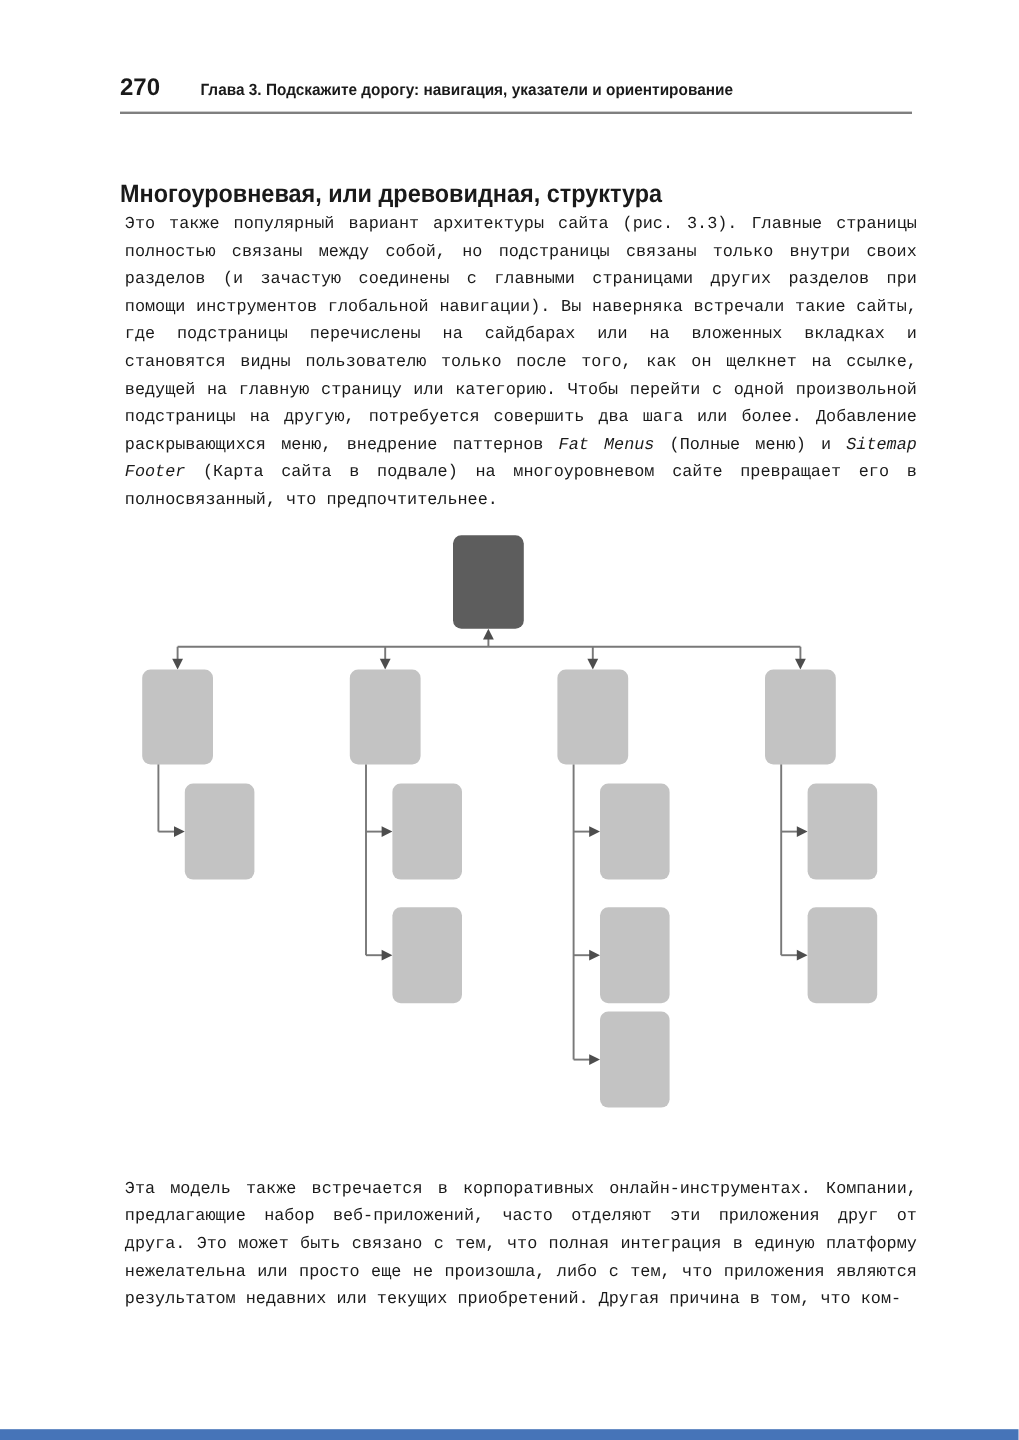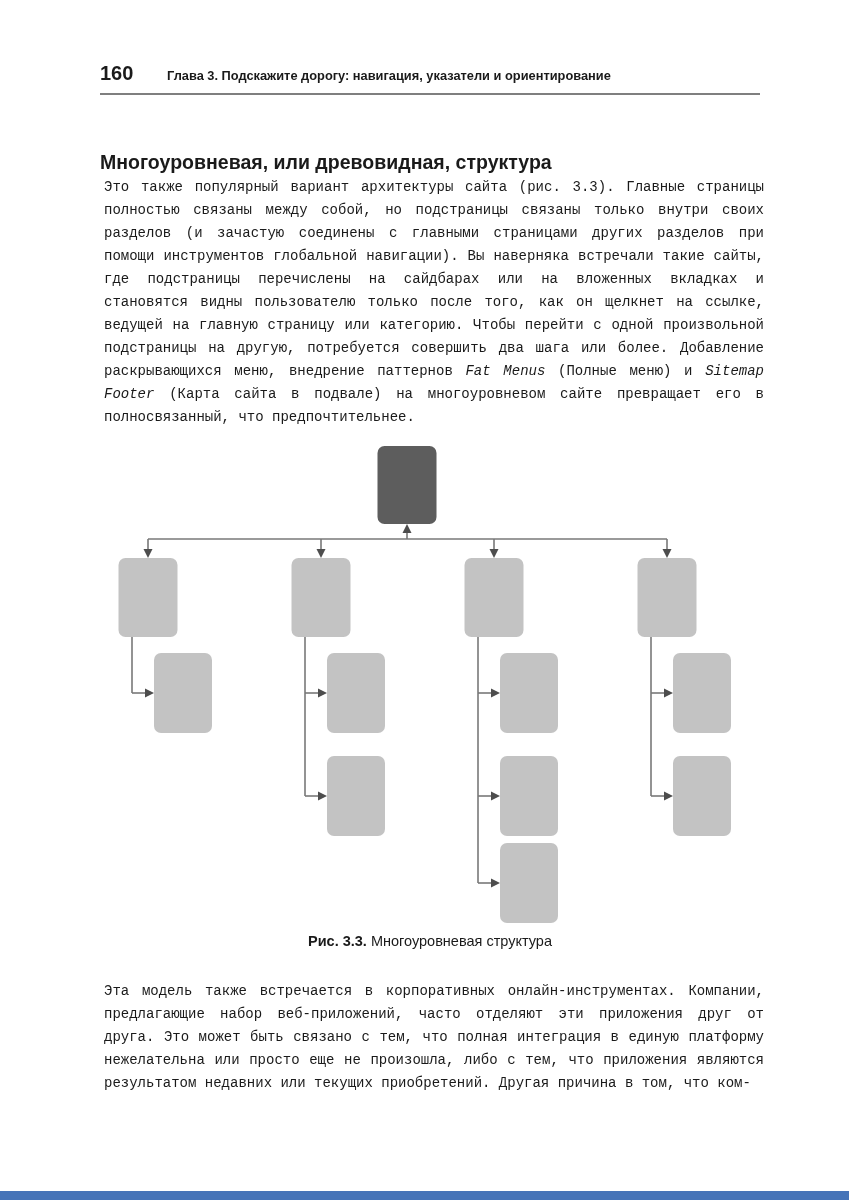--- a/index.html
+++ b/index.html
@@ -62,21 +62,21 @@
   .footer-bar{
     position:absolute;left:0;bottom:0;width:100%;height:9px;
   }
 </style>
 </head>
 <body>
 
 <div class="page">
 
   <div class="running-header">
-    <span class="page-number">160</span>
+    <span class="page-number">270</span>
     <span class="running-title">Глава 3. Подскажите дорогу: навигация, указатели и ориентирование</span>
   </div>
   <div class="header-rule"></div>
 
   <h1 class="section-heading">Многоуровневая, или древовидная, структура</h1>
 
   <p class="body-par par-1"><span>Это также популярный вариант архитектуры сайта (рис. 3.3). Главные страницы полностью связаны между собой, но подстраницы связаны только внутри своих разделов (и зачастую соединены с главными страницами других разделов при помощи инструментов глобальной навигации). Вы наверняка встречали такие сайты, где подстраницы перечислены на сайдбарах или на вложенных вкладках и становятся видны пользователю только после того, как он щелкнет на ссылке, ведущей на главную страницу или категорию. Чтобы перейти с одной произвольной подстраницы на другую, потребуется совершить два шага или более. Добавление раскрывающихся меню, внедрение паттернов </span><i>Fat Menus</i><span> (Полные меню) и </span><i>Sitemap Footer</i><span> (Карта сайта в подвале) на многоуровневом сайте превращает его в полносвязанный, что предпочтительнее.</span></p>
 
   <svg id="tree" class="diagram-svg" viewBox="0 435 849 500" xmlns="http://www.w3.org/2000/svg">
       <line x1="148" y1="539" x2="667" y2="539" stroke="#787878" stroke-width="1.6"></line>
@@ -118,19 +118,18 @@
       <rect x="637.5" y="558" width="59" height="79" rx="7" fill="#c3c3c3"></rect>
       <line x1="651" y1="693" x2="665" y2="693" stroke="#787878" stroke-width="1.6"></line>
       <polygon points="673,693 664,688.5 664,697.5" fill="#4d4d4d"></polygon>
       <rect x="673" y="653" width="58" height="80" rx="7" fill="#c3c3c3"></rect>
       <line x1="651" y1="796" x2="665" y2="796" stroke="#787878" stroke-width="1.6"></line>
       <polygon points="673,796 664,791.5 664,800.5" fill="#4d4d4d"></polygon>
       <rect x="673" y="756" width="58" height="80" rx="7" fill="#c3c3c3"></rect>
       <line x1="651" y1="637" x2="651" y2="796" stroke="#787878" stroke-width="1.6"></line>
     </svg>
 
-  <div class="figure-caption"><b>Рис. 3.3.</b><span> Многоуровневая структура</span></div>
 
   <p class="body-par par-2">Эта модель также встречается в корпоративных онлайн-инструментах. Компании, предлагающие набор веб-приложений, часто отделяют эти приложения друг от друга. Это может быть связано с тем, что полная интеграция в единую платформу нежелательна или просто еще не произошла, либо с тем, что приложения являются результатом недавних или текущих приобретений. Другая причина в том, что ком-</p>
 
   <div class="footer-bar" style="background: rgb(70, 116, 184);"></div>
 
 </div>
 
 </body></html>

